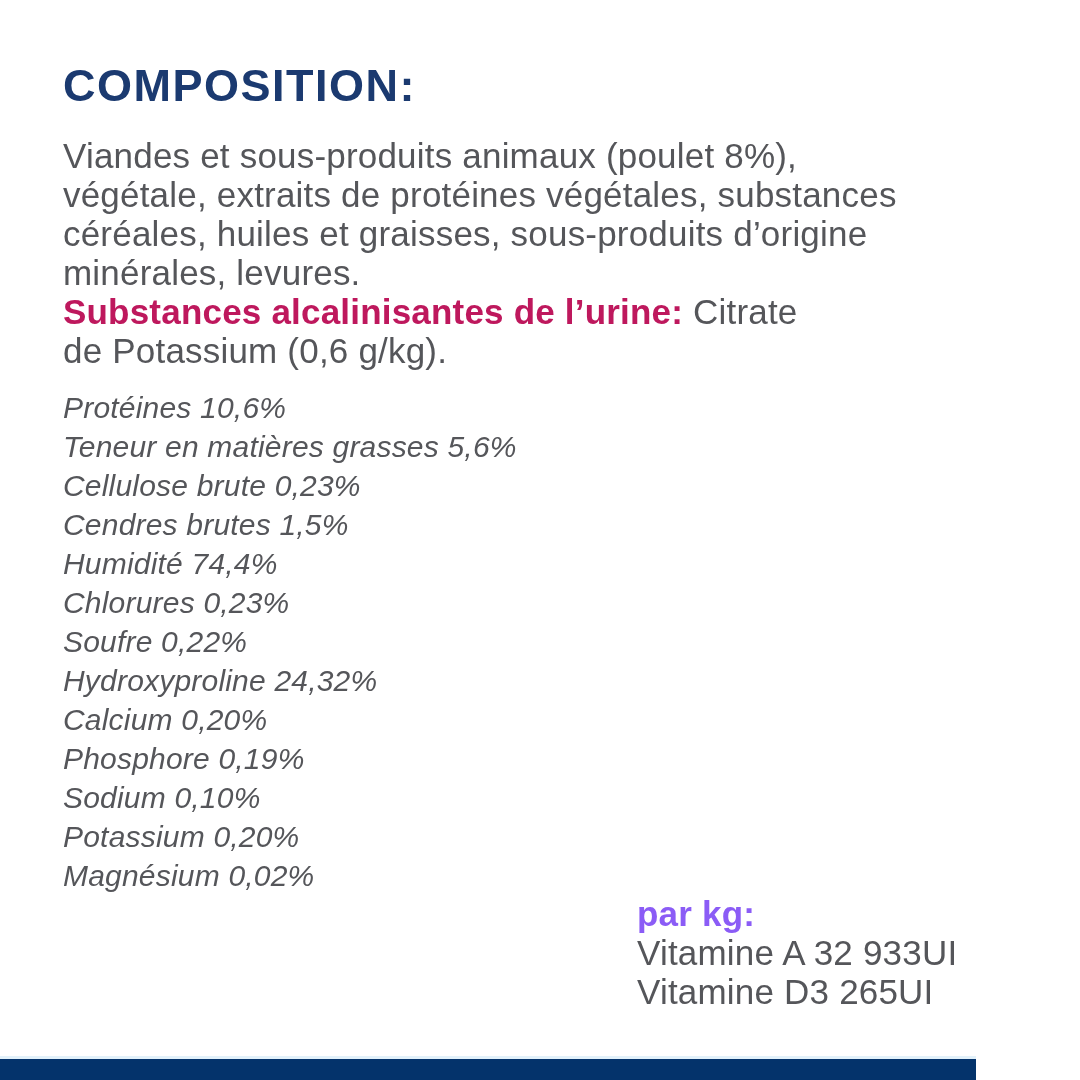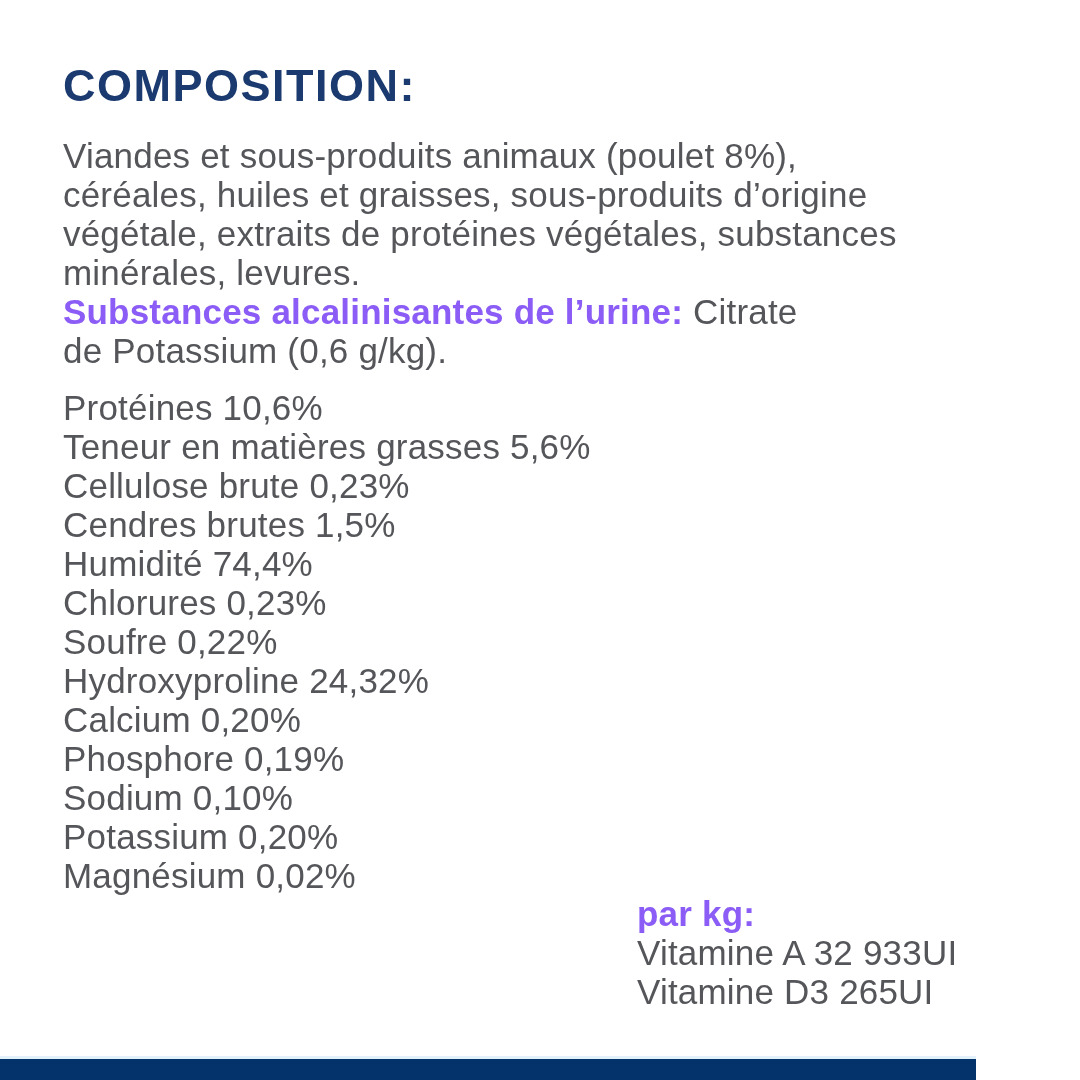--- a/index.html
+++ b/index.html
@@ -38,28 +38,29 @@
     font-size: 35px;
     line-height: 39px;
     color: #55565a;
     letter-spacing: 0.2px;
   }
   .body-line {
     white-space: nowrap;
   }
   .bold-gray {
     font-weight: 700;
-    color: #8b5cf6;
+    color: #be185d;
   }
   .analytical-list {
     margin-top: 18px;
-    font-size: 35px;
+    font-size: 30px;
     line-height: 39px;
     color: #55565a;
     letter-spacing: 0.2px;
+    font-style: italic;
   }
   .analytical-item {
     white-space: nowrap;
   }
   .per-kg-block {
     position: absolute;
     left: 637px;
     top: 894px;
     font-size: 35px;
     line-height: 39px;
@@ -83,22 +84,22 @@
 </head>
 <body>
 
 <div class="page">
   <div class="content">
 
     <h1 class="section-heading heading-composition">COMPOSITION:</h1>
 
     <div class="body-text">
       <div class="body-line">Viandes et sous-produits animaux (poulet 8%),</div>
+      <div class="body-line">végétale, extraits de protéines végétales, substances</div>
       <div class="body-line">céréales, huiles et graisses, sous-produits d’origine</div>
-      <div class="body-line">végétale, extraits de protéines végétales, substances</div>
       <div class="body-line">minérales, levures.</div>
       <div class="body-line"><span class="bold-gray">Substances alcalinisantes de l’urine:</span><span> Citrate</span></div>
       <div class="body-line">de Potassium (0,6 g/kg).</div>
     </div>
 
 
     <div class="analytical-list">
       <div class="analytical-item">Protéines 10,6%</div>
       <div class="analytical-item">Teneur en matières grasses 5,6%</div>
       <div class="analytical-item">Cellulose brute 0,23%</div>

